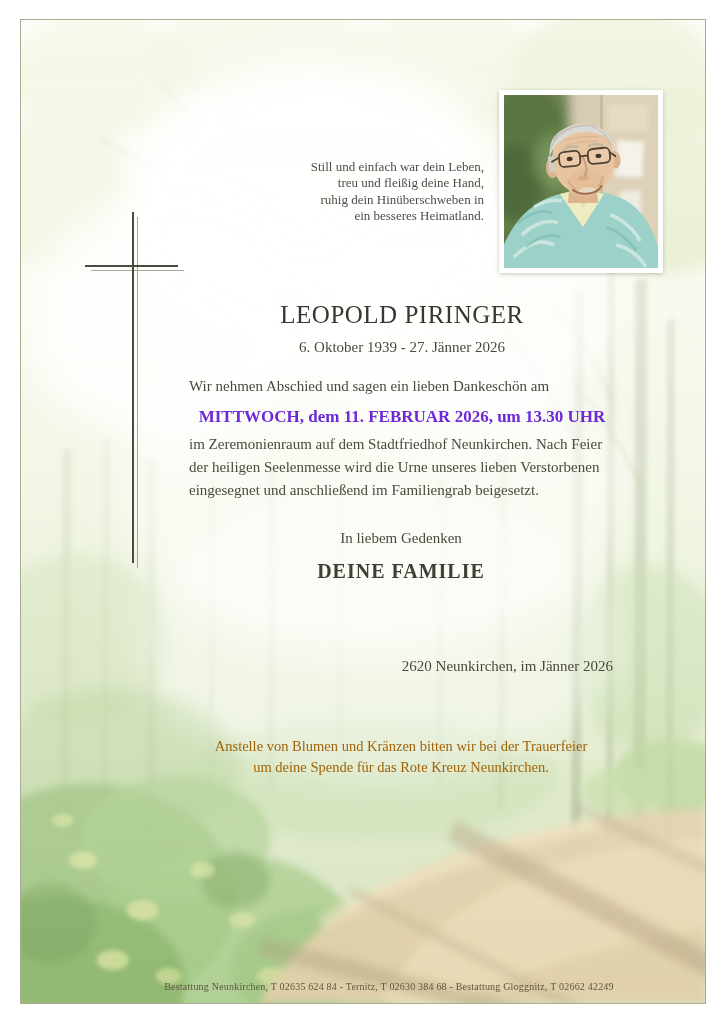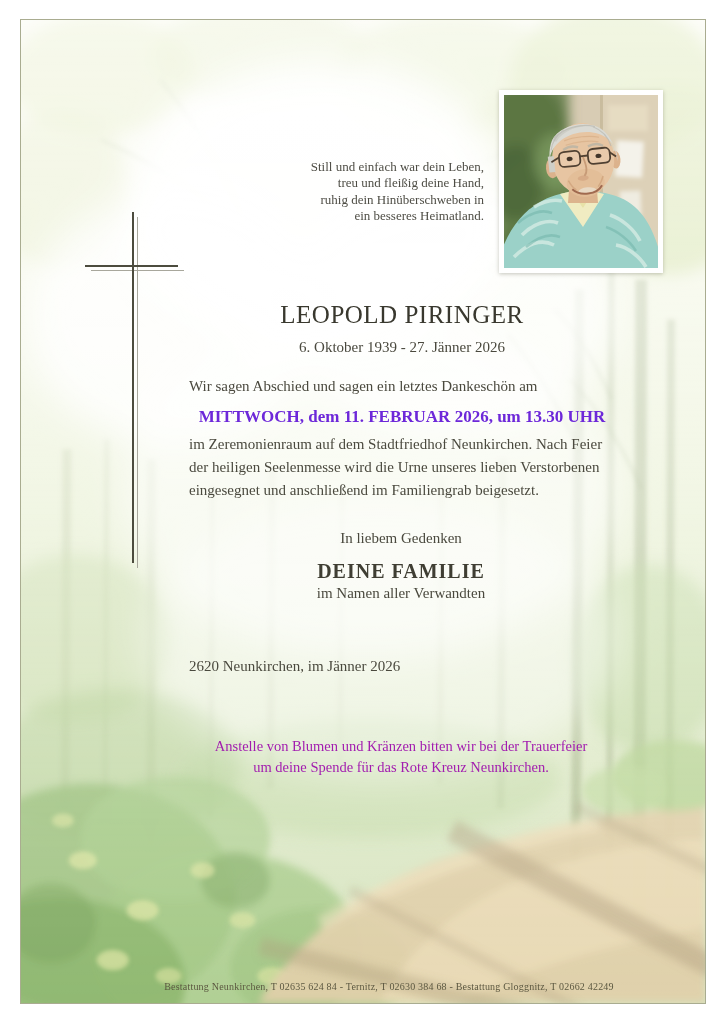--- a/index.html
+++ b/index.html
@@ -12,22 +12,22 @@
   .poem{top:139px;right:221px;text-align:right;font-size:13px;line-height:16.3px;color:#4e4d45;}
   .poem div{white-space:nowrap;}
   .name{top:281px;left:131px;width:500px;text-align:center;font-size:25px;letter-spacing:0.5px;color:#39382e;}
   .dates{top:319px;left:131px;width:500px;text-align:center;font-size:15px;}
   .intro{top:358px;left:168px;width:436px;font-size:15px;}
   .datetime{top:387px;left:156px;width:450px;text-align:center;font-weight:bold;font-size:17px;color:#6d28d9;}
   .details{top:413px;left:168px;width:434px;font-size:15px;line-height:23px;}
   .gedenken{top:510px;left:168px;width:424px;text-align:center;font-size:15px;}
   .family{top:540px;left:168px;width:424px;text-align:center;font-size:20px;font-weight:bold;letter-spacing:1px;color:#3f3e33;}
   .verwandten{top:565px;left:168px;width:424px;text-align:center;font-size:15px;}
-  .place{top:638px;left:168px;width:424px;text-align:left;font-size:15px;}
-  .donation{top:716px;left:110px;width:540px;text-align:center;font-size:14.5px;line-height:20.5px;color:#a21caf;}
+  .place{top:638px;left:168px;width:424px;text-align:right;font-size:15px;}
+  .donation{top:716px;left:110px;width:540px;text-align:center;font-size:14.5px;line-height:20.5px;color:#a16207;}
   .footer{top:961px;left:0;right:8px;padding-left:60px;text-align:center;font-size:10px;
           letter-spacing:0.2px;color:#5b5740;}
   .cross-line{position:absolute;}
   .cv-main{left:111px;top:192px;width:2px;height:351px;background:#4c4c3e;}
   .ch-main{left:64px;top:245px;width:93px;height:2px;background:#4c4c3e;}
   .cv-shadow{left:116px;top:197px;width:1px;height:351px;background:#a8a79c;}
   .ch-shadow{left:70px;top:250px;width:93px;height:1px;background:#a8a79c;}
   .photo{position:absolute;left:478px;top:70px;width:154px;height:173px;background:#ffffff;
          padding:5px;box-shadow:0 1px 4px rgba(90,90,70,0.35);}
   .photo svg{display:block;}
@@ -250,27 +250,26 @@
     <div class="txt name">LEOPOLD PIRINGER</div>
 
     <div class="txt poem">
       <div>Still und einfach war dein Leben,</div>
       <div>treu und fleißig deine Hand,</div>
       <div>ruhig dein Hinüberschweben in</div>
       <div>ein besseres Heimatland.</div>
     </div>
     <div class="txt dates">6. Oktober 1939 - 27. Jänner 2026</div>
 
-    <div class="txt intro">Wir sagen Abschied und sagen ein letztes Dankeschön am</div>
+    <div class="txt intro">Wir nehmen Abschied und sagen ein lieben Dankeschön am</div>
     <div class="txt datetime">MITTWOCH, dem 11. FEBRUAR 2026, um 13.30 UHR</div>
     <div class="txt details">im Zeremonienraum auf dem Stadtfriedhof Neunkirchen. Nach Feier der heiligen Seelenmesse wird die Urne unseres lieben Verstorbenen eingesegnet und anschließend im Familiengrab beigesetzt.</div>
 
     <div class="txt gedenken">In liebem Gedenken</div>
     <div class="txt family">DEINE FAMILIE</div>
-    <div class="txt verwandten">im Namen aller Verwandten</div>
     <div class="txt place">2620 Neunkirchen, im Jänner 2026</div>
 
     <div class="txt donation">
       <div>Anstelle von Blumen und Kränzen bitten wir bei der Trauerfeier</div>
       <div>um deine Spende für das Rote Kreuz Neunkirchen.</div>
     </div>
 
     <div class="txt footer">Bestattung Neunkirchen, T 02635 624 84 - Ternitz, T 02630 384 68 - Bestattung Gloggnitz, T 02662 42249</div>
 
   </div>

